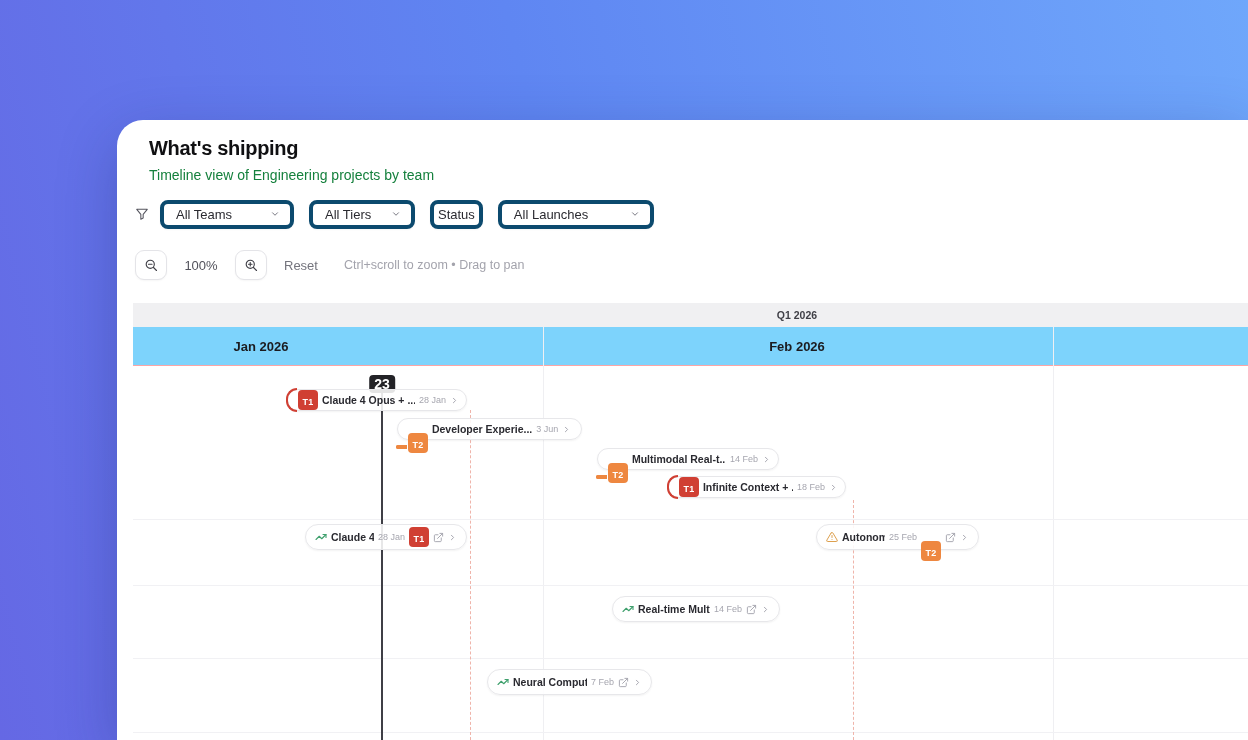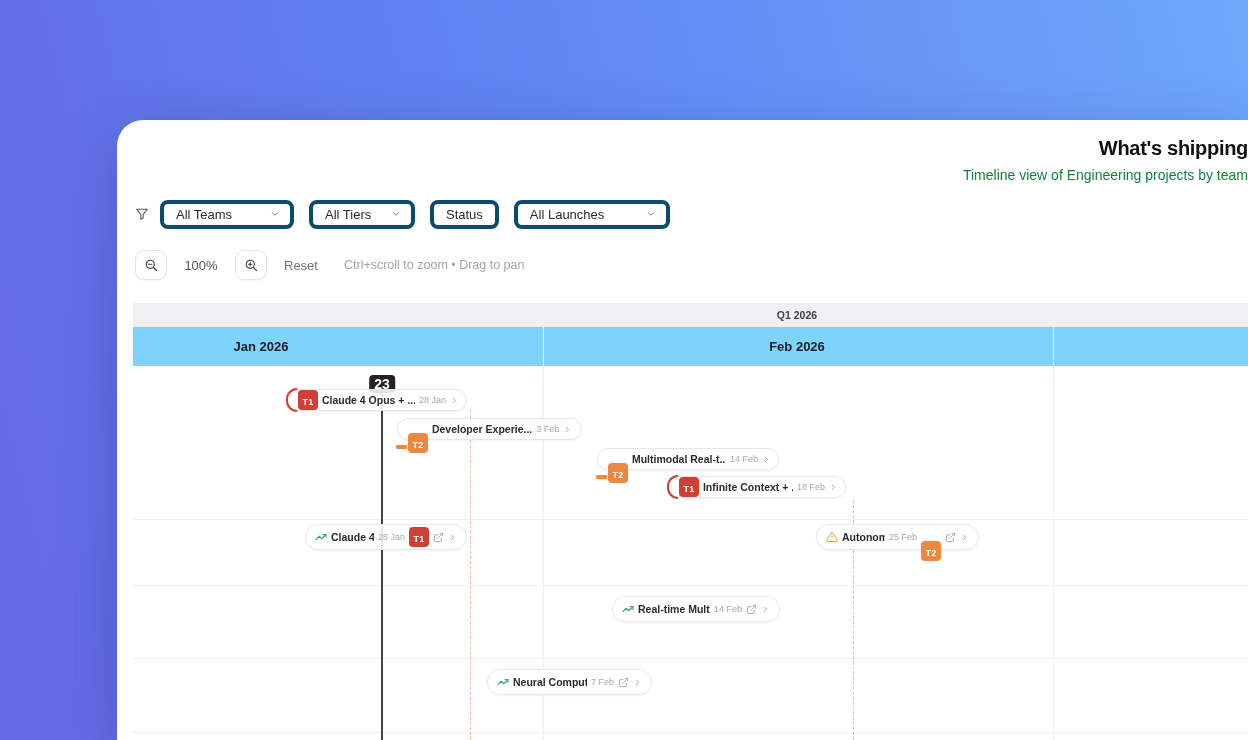--- a/index.html
+++ b/index.html
@@ -8,34 +8,34 @@
     font-family:"Liberation Sans",sans-serif;
     background:linear-gradient(76deg,#6568e4 0%,#5f86f2 48%,#6fa7fb 100%);
     position:relative;
   }
   .panel{
     position:absolute;left:117px;top:120px;right:0;bottom:0;
     background:#ffffff;border-radius:26px 0 0 0;
     box-shadow:0 18px 60px rgba(28,37,110,.30);
   }
   
-  .hdr{padding:17px 0 0 18px;text-align:right;}
+  .hdr{padding:17px 0 0 32px;}
   .title{font-size:20px;font-weight:700;color:#101012;letter-spacing:-.3px;margin:0;}
   .subtitle{font-size:14px;color:#15803d;margin:7px 0 0 0;}
   
   .filters{display:flex;align-items:center;gap:15px;padding:16px 0 0 18px;height:30px;}
   .funnel{flex:0 0 auto;color:#55555e;display:flex;margin-right:-4px;}
   .fbox{
     height:29px;box-sizing:border-box;border:4px solid #0c4a6e;border-radius:8px;
     background:#fff;display:flex;align-items:center;justify-content:space-between;
     padding:0 10px 0 12px;font-size:13px;font-weight:500;color:#2a2a30;
     box-shadow:0 1px 2px rgba(16,16,20,.04);cursor:pointer;
   }
   .fbox .chev{color:#7a7a84;margin-left:10px;display:flex;}
-  .btn-status{justify-content:center;padding:0 12px;}
+  .btn-status{justify-content:center;padding:0 4px;}
   
   .zoombar{display:flex;align-items:center;padding:20px 0 0 18px;height:32px;}
   .zbtn{
     width:32px;height:30px;box-sizing:border-box;border:1px solid #e4e4e8;border-radius:9px;
     background:#fff;display:flex;align-items:center;justify-content:center;color:#3f3f46;
     box-shadow:0 1px 2px rgba(16,16,20,.04);cursor:pointer;padding:0;
   }
   .zlevel{font-size:13px;color:#52525b;width:68px;text-align:center;}
   .zreset{font-size:13px;color:#74747d;background:none;border:none;padding:0;margin-left:17px;cursor:pointer;font-family:inherit;}
   .zhint{font-size:12.5px;color:#a3a3ac;margin-left:26px;}
@@ -198,21 +198,21 @@
           <svg width="9" height="9" viewBox="0 0 24 24" fill="none" stroke="currentColor" stroke-width="2.6" stroke-linecap="round" stroke-linejoin="round">
               <path d="M9 6l6 6-6 6"></path>
             </svg>
         </span>
       </div>
 
       <div class="bar" style="left:264px;top:53px;width:185px">
         <span class="arc t2"></span>
         <span class="badge t2"><i>T2</i></span>
         <span class="clabel">Developer Experie...</span>
-        <span class="cdate">3 Feb</span>
+        <span class="cdate">3 Jun</span>
         <span class="cicon">
           <svg width="9" height="9" viewBox="0 0 24 24" fill="none" stroke="currentColor" stroke-width="2.6" stroke-linecap="round" stroke-linejoin="round">
               <path d="M9 6l6 6-6 6"></path>
             </svg>
         </span>
       </div>
 
       <div class="bar" style="left:464px;top:83px;width:182px">
         <span class="arc t2"></span>
         <span class="badge t2"><i>T2</i></span>

